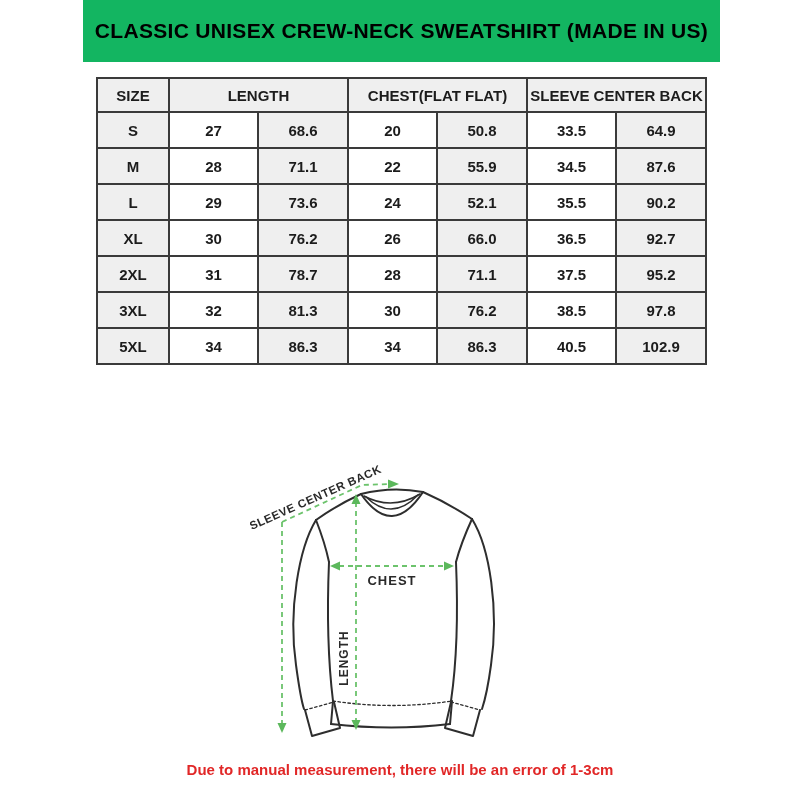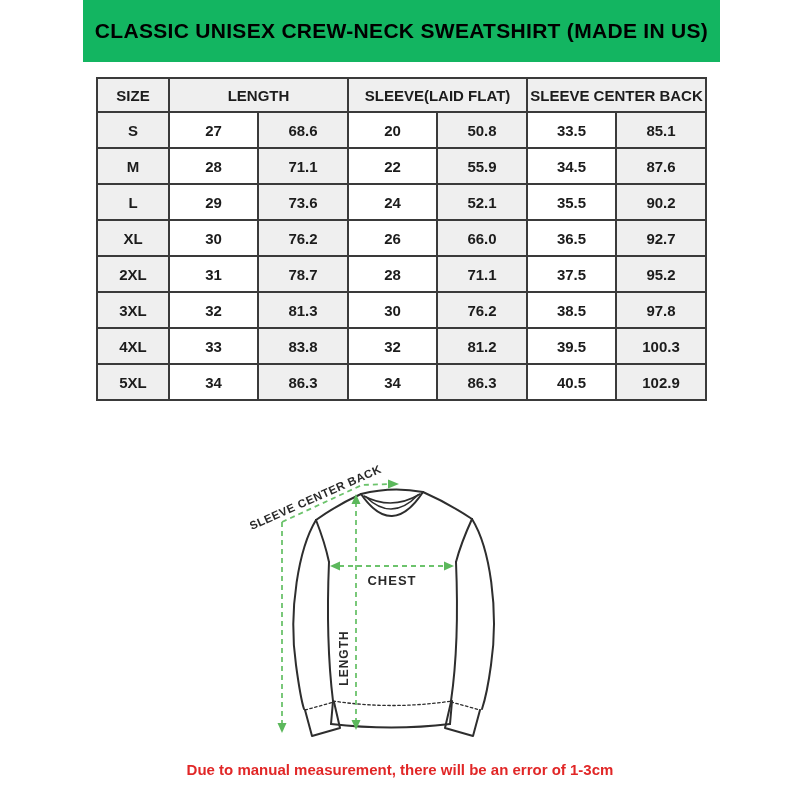--- a/index.html
+++ b/index.html
@@ -47,31 +47,31 @@
       <col style="width:90px">
     <col style="width:89px">
       <col style="width:90px">
     <col style="width:89px">
       <col style="width:90px">
   </colgroup>
   <tbody>
       <tr class="grp">
         <th class="gray" colspan="1">SIZE</th>
         <th class="gray" colspan="2">LENGTH</th>
-        <th class="gray" colspan="2">SLEEVE(LAID FLAT)</th>
+        <th class="gray" colspan="2">CHEST(FLAT FLAT)</th>
         <th class="gray" colspan="2">SLEEVE CENTER BACK</th>
       </tr>
       <tr>
         <td class="gray">S</td>
         <td class="white">27</td>
         <td class="gray">68.6</td>
         <td class="white">20</td>
         <td class="gray">50.8</td>
         <td class="white">33.5</td>
-        <td class="gray">85.1</td>
+        <td class="gray">64.9</td>
       </tr>
       <tr>
         <td class="gray">M</td>
         <td class="white">28</td>
         <td class="gray">71.1</td>
         <td class="white">22</td>
         <td class="gray">55.9</td>
         <td class="white">34.5</td>
         <td class="gray">87.6</td>
       </tr>
@@ -103,29 +103,20 @@
         <td class="gray">95.2</td>
       </tr>
       <tr>
         <td class="gray">3XL</td>
         <td class="white">32</td>
         <td class="gray">81.3</td>
         <td class="white">30</td>
         <td class="gray">76.2</td>
         <td class="white">38.5</td>
         <td class="gray">97.8</td>
-      </tr>
-      <tr>
-        <td class="gray">4XL</td>
-        <td class="white">33</td>
-        <td class="gray">83.8</td>
-        <td class="white">32</td>
-        <td class="gray">81.2</td>
-        <td class="white">39.5</td>
-        <td class="gray">100.3</td>
       </tr>
       <tr>
         <td class="gray">5XL</td>
         <td class="white">34</td>
         <td class="gray">86.3</td>
         <td class="white">34</td>
         <td class="gray">86.3</td>
         <td class="white">40.5</td>
         <td class="gray">102.9</td>
       </tr>

